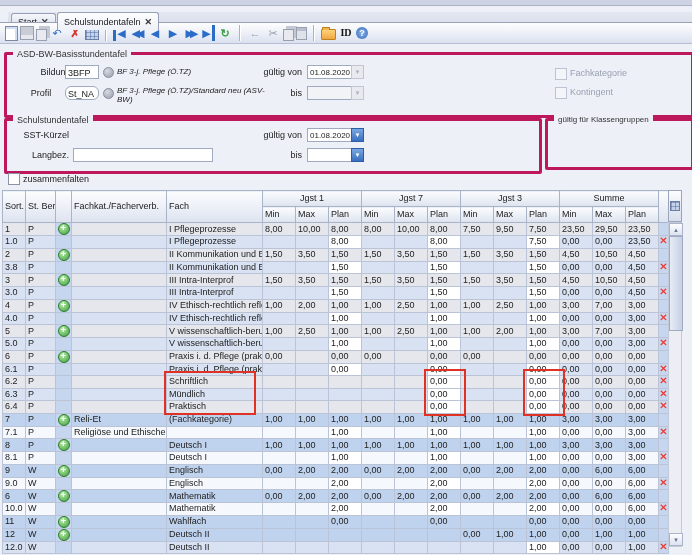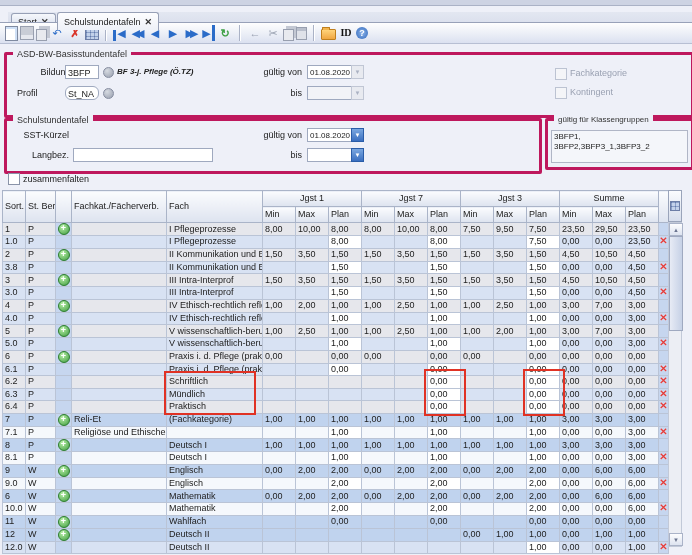--- a/index.html
+++ b/index.html
@@ -122,24 +122,25 @@
     <span class="tbi ic-folder"></span>
     <span class="tbi ic-id">ID</span>
     <span class="tbi ic-help">?</span>
   </div>
 
 <div class="gbox" style="left:4px;top:52px;width:684px;height:60px;">
   <span class="gtitle">ASD-BW-Basisstundentafel</span>
   <span class="lbl" style="left:10px;top:12px;width:78px;text-align:right;">Bildungsgang</span>
   <span class="inp" style="left:58px;top:10px;width:34px;">3BFP</span>
   <span class="circ" style="left:96px;top:12px;"></span>
-  <span class="italic" style="left:110px;top:12px;width:170px;font-weight:bold;">BF 3-j. Pflege (Ö.TZ)</span>
-  <span class="lbl" style="left:10px;top:33px;width:48px;text-align:left;">Profil</span>
+  <span class="italic" style="left:110px;top:12px;width:170px;">BF 3-j. Pflege (Ö.TZ)</span>
+  <span class="lbl" style="left:10px;top:33px;width:48px;text-align:center;">Profil</span>
   <span class="inp" style="left:58px;top:31px;width:34px;border-radius:6px;">St_NA</span>
   <span class="circ" style="left:96px;top:33px;"></span>
+  <span class="italic" style="left:110px;top:31px;width:160px;">BF 3-j. Pflege (Ö.TZ)/Standard neu (ASV-BW)</span>
   <span class="lbl" style="left:250px;top:12px;width:45px;text-align:right;">gültig von</span>
   <span class="inp" style="left:300px;top:10px;width:45px;font-size:8px;">01.08.2020</span>
   <span class="dd dis" style="left:344px;top:10px;">▼</span>
   <span class="lbl" style="left:270px;top:33px;width:25px;text-align:right;">bis</span>
   <span class="inp" style="left:300px;top:31px;width:45px;background:#f2f3f7;"></span>
   <span class="dd dis" style="left:344px;top:31px;">▼</span>
   <span class="cb dis" style="left:548px;top:13px;"></span>
   <span class="lbl dis" style="left:563px;top:13px;">Fachkategorie</span>
   <span class="cb dis" style="left:548px;top:32px;"></span>
   <span class="lbl dis" style="left:563px;top:32px;">Kontingent</span>
@@ -153,22 +154,20 @@
   <span class="lbl" style="left:250px;top:9px;width:45px;text-align:right;">gültig von</span>
   <span class="inp" style="left:300px;top:7px;width:45px;font-size:8px;">01.08.2020</span>
   <span class="dd" style="left:344px;top:7px;">▼</span>
   <span class="lbl" style="left:270px;top:29px;width:25px;text-align:right;">bis</span>
   <span class="inp" style="left:300px;top:27px;width:45px;"></span>
   <span class="dd" style="left:344px;top:27px;">▼</span>
 </div>
 
 <div class="gbox" style="left:545px;top:118px;width:143px;height:46px;">
   <span class="gtitle" style="font-size:8px;">gültig für Klassengruppen</span>
-  <div id="kgbox">3BFP1,
-3BFP2,3BFP3_1,3BFP3_2</div>
 </div>
 
 <span class="cb" style="left:8px;top:173px;"></span>
 <span class="lbl" style="left:23px;top:174px;">zusammenfalten</span>
 
 <div id="twrap">
   <table id="grid">
     <colgroup>
       <col style="width:23px">
         <col style="width:30px">

